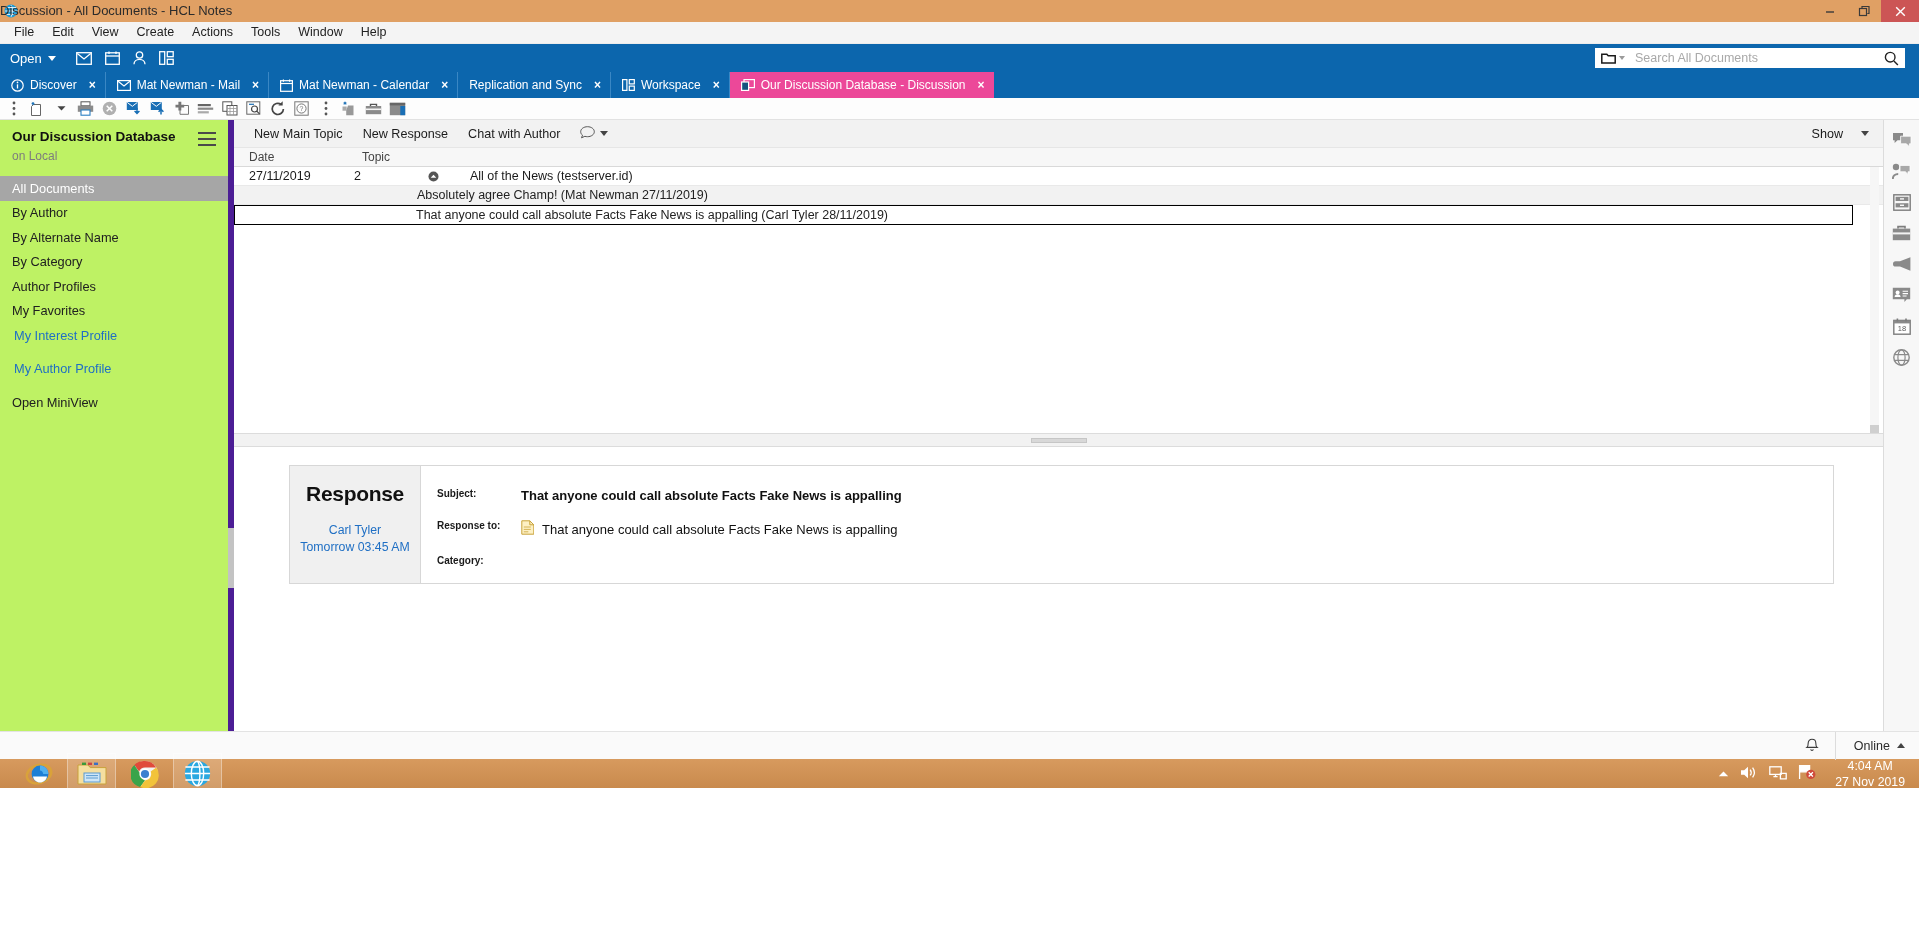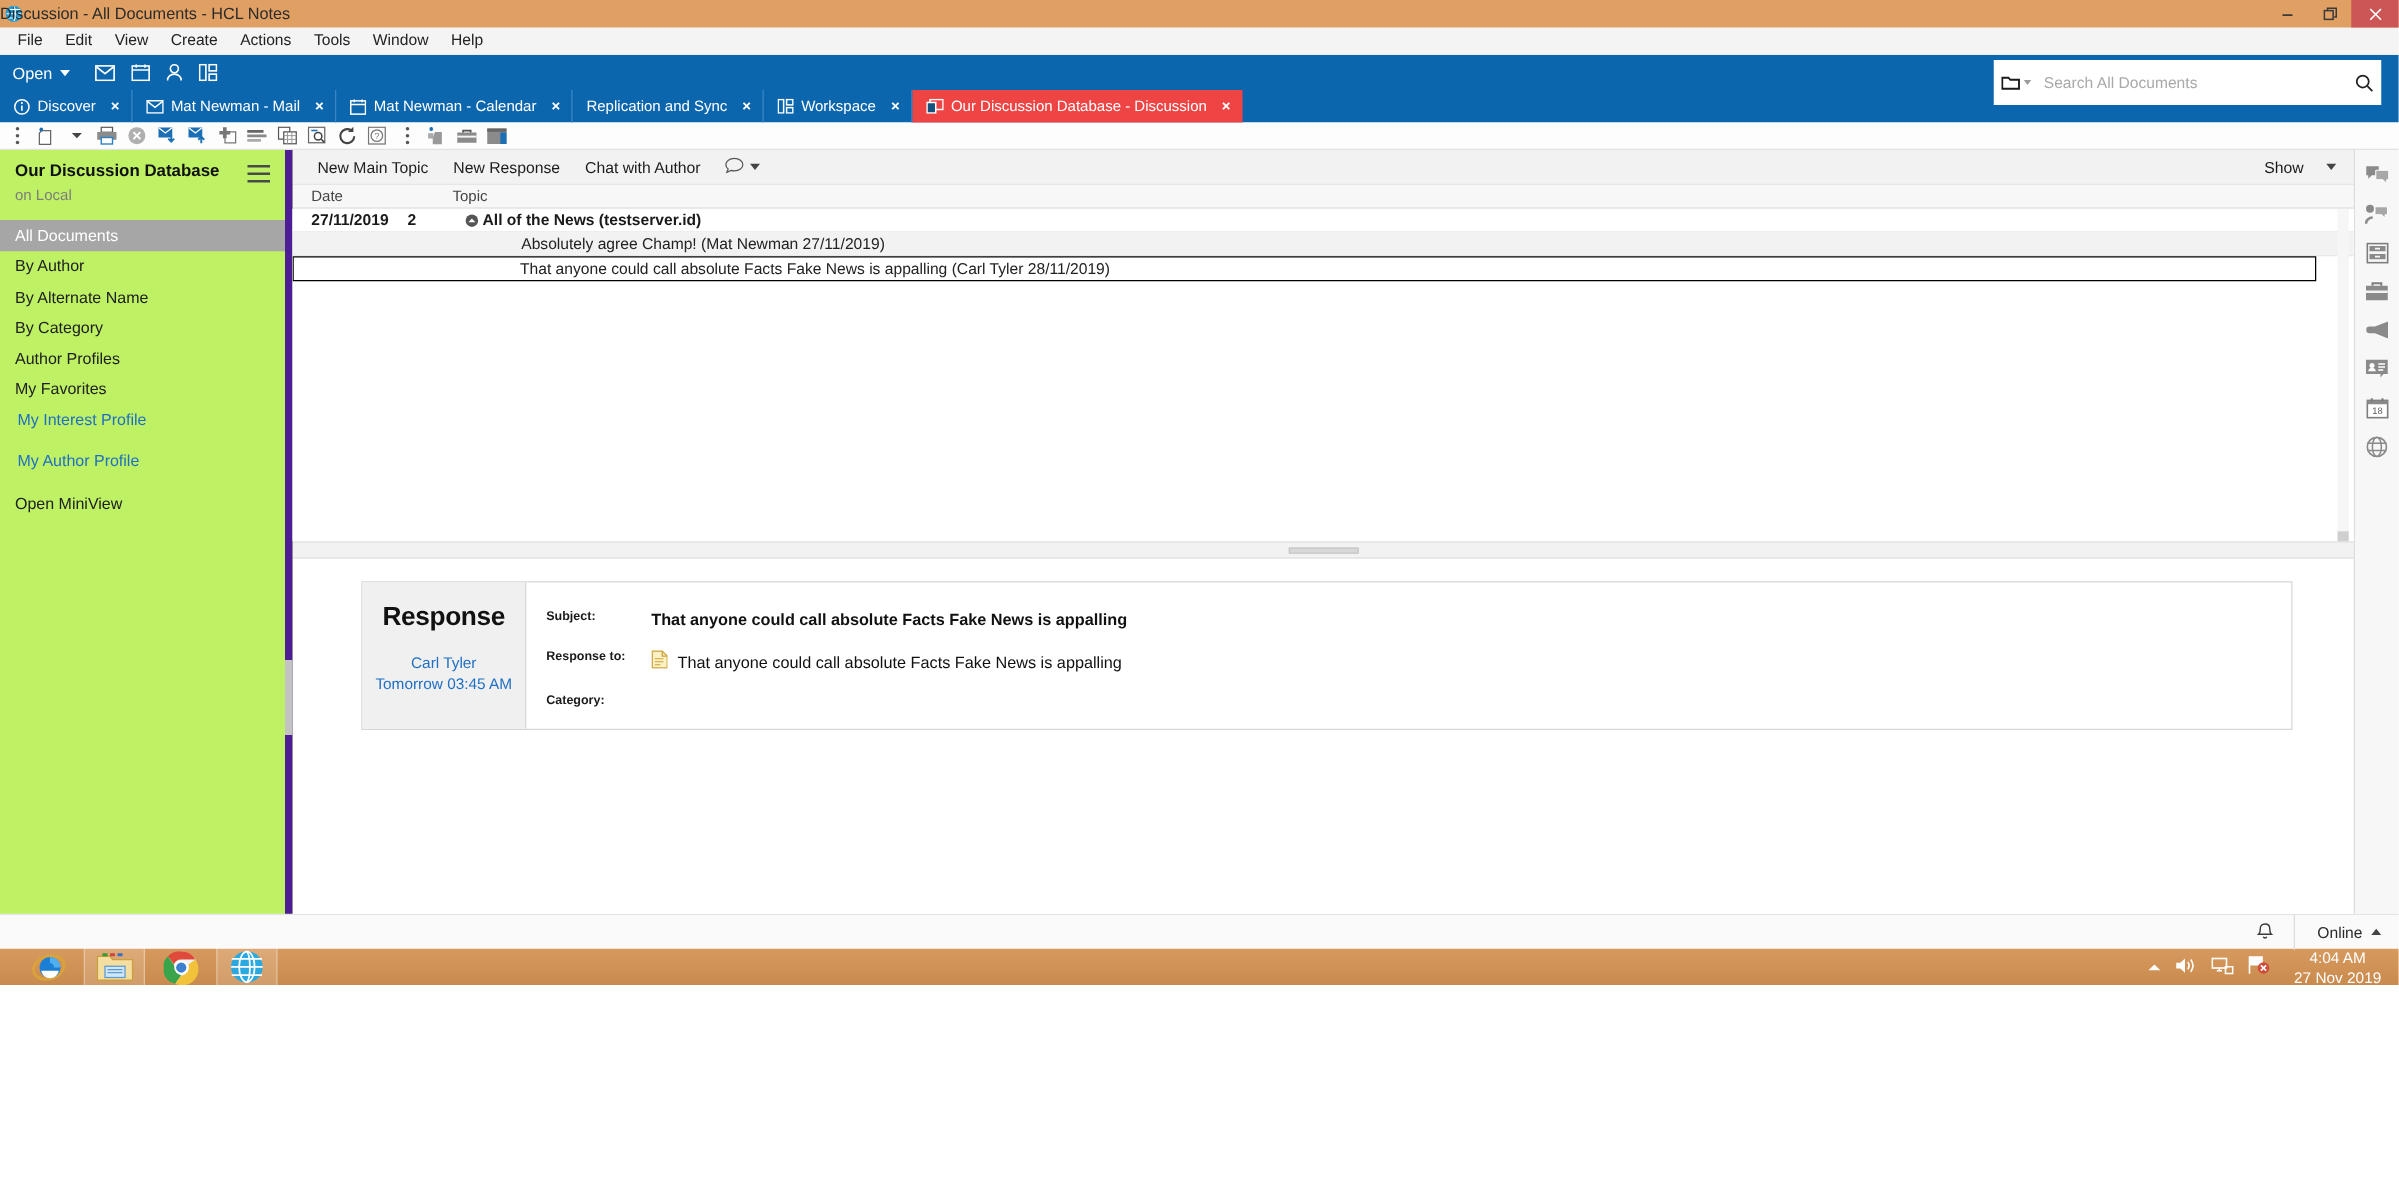--- a/index.html
+++ b/index.html
@@ -41,37 +41,37 @@
   .bluebar {
     height: 28px; background: #0c66ad; display: flex; align-items: center;
     padding-left: 8px; color: #fff; position: relative;
   }
   .open-btn { display:flex; align-items:center; gap:6px; font-size:13px; padding:0 8px 0 2px; }
   .caret-dn { width:0;height:0;border-left:4px solid transparent;border-right:4px solid transparent;border-top:5px solid #fff; }
   .bb-icons { display:flex; align-items:center; gap:13px; margin-left:12px; }
   .bb-icons svg { display:block; }
   .searchwrap {
     position:absolute; right:14px; top:4px;
-    width: 310px; height: 36px; background:#fff; display:flex; align-items:center;
+    width: 310px; height: 20px; background:#fff; display:flex; align-items:center;
     padding: 0 6px;
   }
   .sw-folder { margin-right:3px; display:flex; }
   .sw-caret { width:0;height:0;border-left:3.5px solid transparent;border-right:3.5px solid transparent;border-top:4px solid #9b9b9b; margin-right:8px;}
   .sw-input { flex:1; border:0; outline:0; font-size:12.5px; color:#333; font-family:"Liberation Sans",sans-serif; background:transparent;}
   .sw-input::placeholder { color:#a9a9a9; }
   .sw-search { display:flex; }
 
   
   .tabbar { height: 26px; background:#0c66ad; display:flex; align-items:flex-end; }
   .tab {
     height: 26px; display:flex; align-items:center; gap:6px;
     padding: 0 9px 0 11px; color:#fff; font-size:12px;
     border-right: 1px solid #3a87c4;
   }
-  .tab.active { background:#ef4444; border-right:none; }
+  .tab.active { background:#ec4899; border-right:none; }
   .tab .tclose { margin-left:6px; font-size:12px; font-weight:bold; color:#fff; }
   .tab svg { display:block; flex-shrink:0; }
 
   
   .icontoolbar {
     height: 22px; background:#fdfdfd; border-bottom:1px solid #e2e2e2;
     display:flex; align-items:center; padding-left:4px; gap:5px;
   }
   .icontoolbar .it { width:19px; height:19px; display:flex; align-items:center; justify-content:center; }
   .icontoolbar svg { display:block; }
@@ -103,21 +103,21 @@
   .ab-show { margin-left:auto; display:flex; align-items:center; gap:18px; padding-right:14px; font-size:12.6px; }
   .caret-sm { width:0;height:0;border-left:4px solid transparent;border-right:4px solid transparent;border-top:5px solid #444; }
 
   .colhead { height:19px; background:#f7f7f7; display:flex; align-items:center; font-size:12px; color:#444;
              border-bottom:1px solid #d9d9d9; }
   .ch-date { width:128px; padding-left:15px; }
   .ch-topic { }
 
   .listarea { position:relative; flex: 1; overflow:hidden; background:#fff; }
   .row { height:19px; display:flex; align-items:center; font-size:12.5px; }
-  .row.main-topic { font-weight:bold; background:#fff; border-bottom:1px solid #e9e9e9; }
+  .row.main-topic { font-weight:normal; background:#fff; border-bottom:1px solid #e9e9e9;gap:28px; }
   .r-date { width:92px; padding-left:15px; }
   .r-count { width:46px; }
   .r-twisty { width:14px; display:flex; align-items:center; }
   .row.resp { background:#f2f2f2; padding-left:183px; color:#222; border-bottom:1px solid #e9e9e9; }
   .row.resp2 { background:#fff; padding-left:181px; color:#222; border:1.5px solid #000; height:20px; margin-right:30px;}
 
   .vscroll { position:absolute; right:4px; top:0; width:9px; bottom:0; }
   .vscroll .thumb { position:absolute; top:258px; left:0; width:9px; height:36px; background:#cfcfcf; }
   .vscroll .track-top { position:absolute; top:0; left:0; width:9px; height:258px; background:#f6f6f6; }
 

